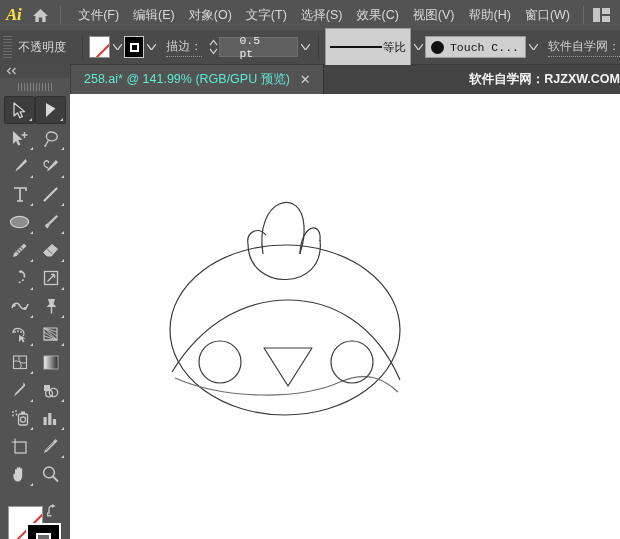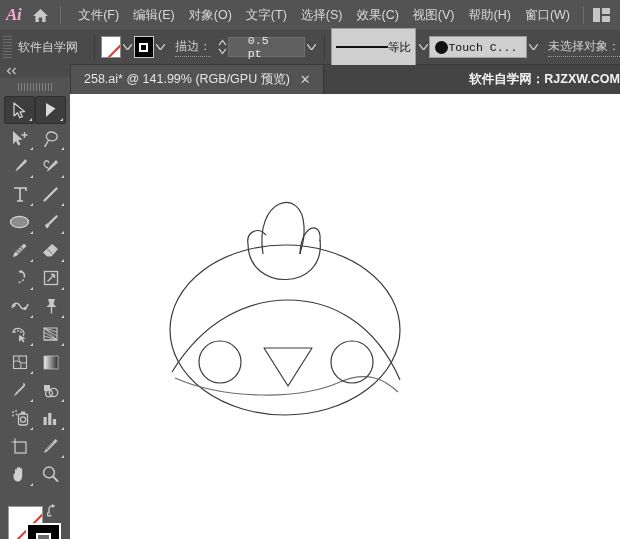--- a/index.html
+++ b/index.html
@@ -11,21 +11,21 @@
   }
   #app{position:relative;width:620px;height:539px;}
 
   
   .menubar{
     position:absolute;left:0;top:0;width:620px;height:30px;
     background:#535353;display:flex;align-items:center;
   }
   .ai-logo{
     width:34px;height:30px;display:flex;align-items:center;justify-content:center;
-    color:#f9a8d4;font-weight:bold;font-size:17px;font-style:italic;
+    color:#fde047;font-weight:bold;font-size:17px;font-style:italic;
     font-family:"Liberation Serif","DejaVu Serif",serif;
     letter-spacing:-0.5px;
   }
   .home-btn{
     width:34px;height:30px;display:flex;align-items:center;justify-content:center;
   }
   .home-btn svg{display:block;}
   .vsep{width:1px;height:18px;background:#6e6e6e;margin:0 6px;}
   .menus{display:flex;align-items:flex-start;margin-left:4px;}
   .menu-item{
@@ -82,38 +82,38 @@
   }
   .widefield{
     height:39px;width:92px;background:#cfcfcf;border:1px solid #9a9a9a;
     display:flex;align-items:center;justify-content:space-between;padding:0 4px;
     box-sizing:border-box;
   }
   .widefield .dashline{width:52px;height:2px;background:#111;}
   .widefield .wf-text{color:#111;font-size:11.5px;white-space:nowrap;}
   .brushfield{
     height:22px;width:108px;background:#cfcfcf;border:1px solid #9a9a9a;
-    display:flex;align-items:center;padding:0 5px;gap:0;box-sizing:border-box;
+    display:flex;align-items:center;padding:0 5px;gap:6px;box-sizing:border-box;
   }
   .brushfield .dot{width:13px;height:13px;border-radius:50%;background:#111;flex:none;}
   .brushfield .bf-text{
     color:#111;font-size:11.5px;white-space:nowrap;overflow:hidden;
     font-family:"Liberation Mono","DejaVu Sans Mono",monospace;
   }
 
   
   .tabbar{
     position:absolute;left:70px;top:65px;width:550px;height:29px;
     background:#444;display:flex;align-items:stretch;
   }
   .doctab{
     display:flex;align-items:center;gap:8px;padding:0 10px 0 14px;
     background:#535353;border-right:1px solid #333;
   }
-  .doctab .tab-title{color:#e5e5e5;font-size:12.5px;white-space:nowrap;text-align:right;}
+  .doctab .tab-title{color:#5eead4;font-size:12.5px;white-space:nowrap;text-align:right;}
   .tab-close{color:#cfcfcf;font-size:13px;line-height:1;cursor:pointer;padding:2px;}
   .tabbar-right{margin-left:auto;display:flex;align-items:center;}
   .watermark{color:#f2f2f2;font-size:12.5px;font-weight:bold;white-space:nowrap;}
 
   
   .toolbar{
     position:absolute;left:0;top:64px;width:70px;height:475px;
     background:#535353;border-right:1px solid #3a3a3a;
   }
   .tb-header{height:14px;display:flex;align-items:center;padding-left:6px;background:#4b4b4b;}
@@ -190,21 +190,21 @@
           <rect x="0" y="0" width="7" height="14" fill="#c6c6c6"></rect>
           <rect x="9" y="0" width="8" height="6" fill="#c6c6c6"></rect>
           <rect x="9" y="8" width="8" height="6" fill="#c6c6c6"></rect>
         </svg>
       </div>
     </div>
   </div>
 
   <div class="controlbar">
     <div class="grip"></div>
-    <div class="noselect-label">软件自学网</div>
+    <div class="noselect-label">不透明度</div>
     <div class="cb-sep"></div>
 
     <div class="swatch-box">
       <div class="slash"></div>
     </div>
     <div class="caret">
       <svg width="9" height="6" viewBox="0 0 9 6" aria-hidden="true">
           <path d="M0 0 L4.5 6 L9 0" fill="none" stroke="#cfcfcf" stroke-width="1.3"></path>
         </svg>
     </div>
@@ -246,21 +246,21 @@
     <div class="brushfield">
       <div class="dot"></div>
       <div class="bf-text">Touch C...</div>
     </div>
     <div class="caret">
       <svg width="9" height="6" viewBox="0 0 9 6" aria-hidden="true">
           <path d="M0 0 L4.5 6 L9 0" fill="none" stroke="#cfcfcf" stroke-width="1.3"></path>
         </svg>
     </div>
 
-    <div class="cb-label">未选择对象：</div>
+    <div class="cb-label">软件自学网：</div>
   </div>
 
   <div class="tabbar">
     <div class="doctab">
       <span class="tab-title">258.ai* @ 141.99% (RGB/GPU 预览)</span>
       <span class="tab-close">✕</span>
     </div>
     <div class="tabbar-right">
       <span class="watermark">软件自学网：RJZXW.COM</span>
     </div>

